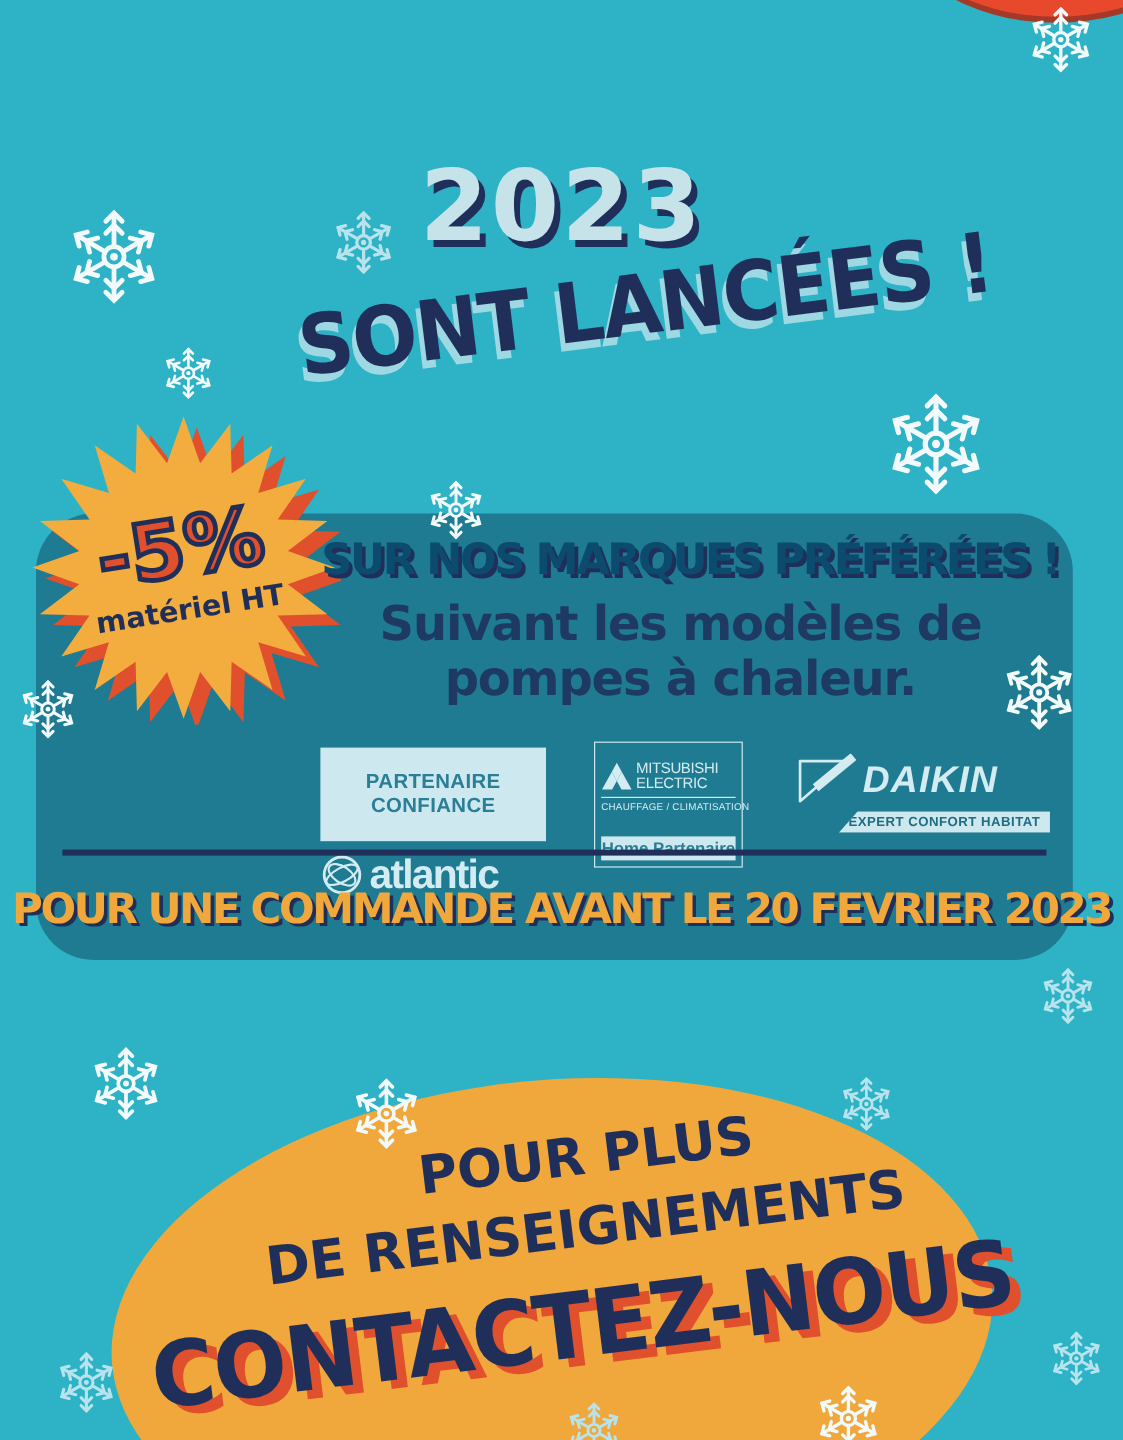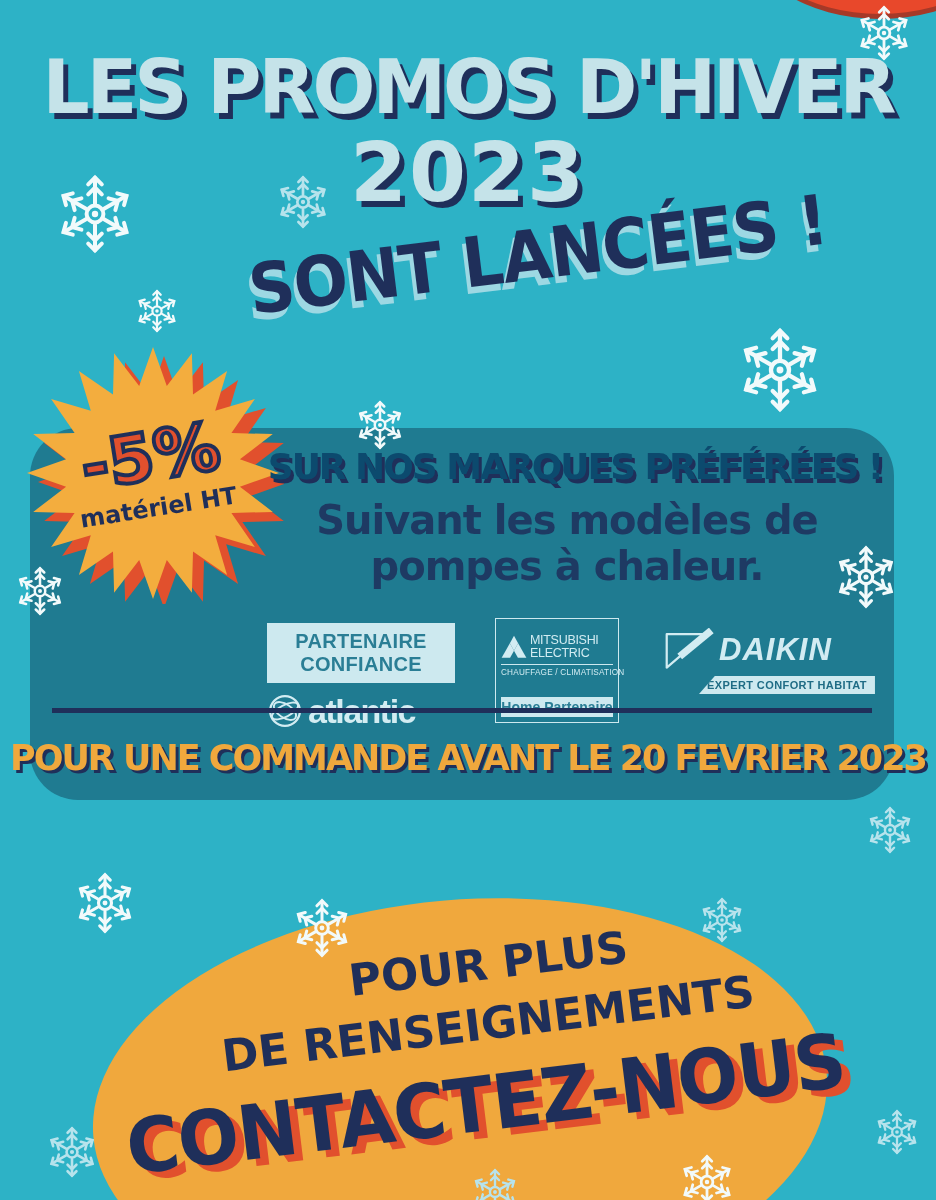--- a/index.html
+++ b/index.html
@@ -63,21 +63,21 @@
   .logo{color:#d2ecf2;font-family:"Liberation Sans", sans-serif;}
   .hitachi{left:63px;top:622px;width:153px;text-align:center;}
   .hitachi-name{font-size:27px;font-weight:bold;letter-spacing:1px;line-height:1;}
   .hitachi-tag{font-size:15px;font-weight:bold;letter-spacing:.5px;margin-top:1px;}
   .hitachi-bar{height:19px;background:#cde9ef;margin-top:7px;}
 
   .atlantic{left:267px;top:623px;width:188px;}
   .brand-chip{
     background:#cde9ef;color:#2a7e95;font-weight:bold;text-align:center;
   }
-  .atlantic-chip{font-size:20px;padding:7px 2px;letter-spacing:.3px;}
+  .atlantic-chip{font-size:17px;padding:19px 2px;letter-spacing:.3px;}
   .atlantic-row{display:flex;align-items:center;margin-top:10px;text-align:center;}
   .atlantic-name{font-size:34px;font-weight:bold;letter-spacing:-1.5px;margin-left:5px;line-height:1;}
 
   .mitsubishi{
     left:495px;top:618px;width:124px;
     border:1.5px solid #cde9ef;padding:15px 5px 5px;box-sizing:border-box;
   }
   .mitsu-row{display:flex;align-items:center;}
   .mitsu-name{font-size:12.5px;line-height:1.02;letter-spacing:-.3px;margin-left:3px;}
   .mitsu-line{height:1.5px;background:#cde9ef;margin:4px 0 3px;}
@@ -134,21 +134,20 @@
       <circle cx="50" cy="50" r="4" fill="currentColor"></circle>
     </symbol>
   </defs>
 </svg>
 
 <div class="poster">
 
   <div class="abs red-arc-back"></div>
   <div class="abs red-arc"></div>
 
-  <div class="abs ctr title title1">LES PROMOS D'HIVER</div>
   <div class="abs ctr title title2">2023</div>
   <div class="abs ctr subtitle-wrap"><span class="subtitle">SONT LANCÉES !</span></div>
 
   <div class="abs panel"></div>
 
   <svg class="abs star-svg" width="262" height="262">
     <polygon id="star-back" fill="#e1502d" transform="translate(11,9)" points="131.0,5.0 144.8,44.1 169.9,11.2 171.0,52.6 205.1,29.1 193.2,68.8 232.9,56.9 209.4,91.0 250.8,92.1 217.9,117.2 257.0,131.0 217.9,144.8 250.8,169.9 209.4,171.0 232.9,205.1 193.2,193.2 205.1,232.9 171.0,209.4 169.9,250.8 144.8,217.9 131.0,257.0 117.2,217.9 92.1,250.8 91.0,209.4 56.9,232.9 68.8,193.2 29.1,205.1 52.6,171.0 11.2,169.9 44.1,144.8 5.0,131.0 44.1,117.2 11.2,92.1 52.6,91.0 29.1,56.9 68.8,68.8 56.9,29.1 91.0,52.6 92.1,11.2 117.2,44.1"></polygon>
     <polygon id="star-front" fill="#f3ad3e" points="131.0,5.0 144.8,44.1 169.9,11.2 171.0,52.6 205.1,29.1 193.2,68.8 232.9,56.9 209.4,91.0 250.8,92.1 217.9,117.2 257.0,131.0 217.9,144.8 250.8,169.9 209.4,171.0 232.9,205.1 193.2,193.2 205.1,232.9 171.0,209.4 169.9,250.8 144.8,217.9 131.0,257.0 117.2,217.9 92.1,250.8 91.0,209.4 56.9,232.9 68.8,193.2 29.1,205.1 52.6,171.0 11.2,169.9 44.1,144.8 5.0,131.0 44.1,117.2 11.2,92.1 52.6,91.0 29.1,56.9 68.8,68.8 56.9,29.1 91.0,52.6 92.1,11.2 117.2,44.1"></polygon>
   </svg>
   <div class="abs badge-text">

